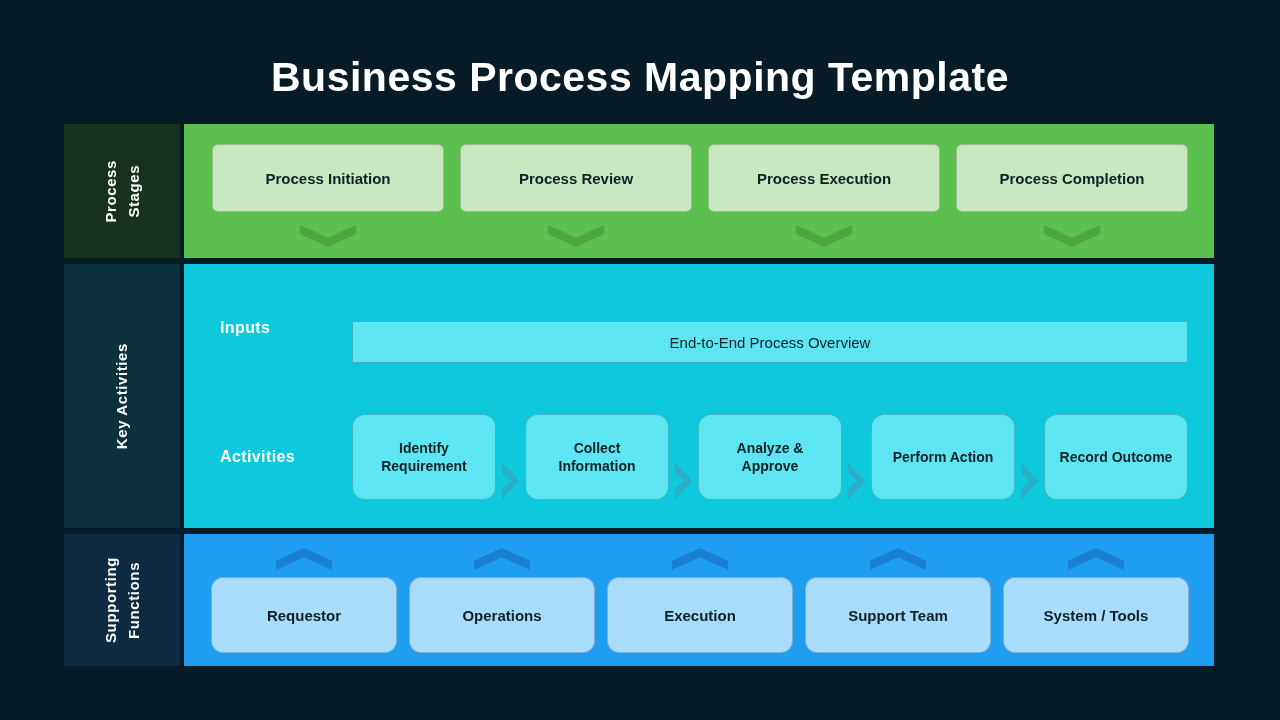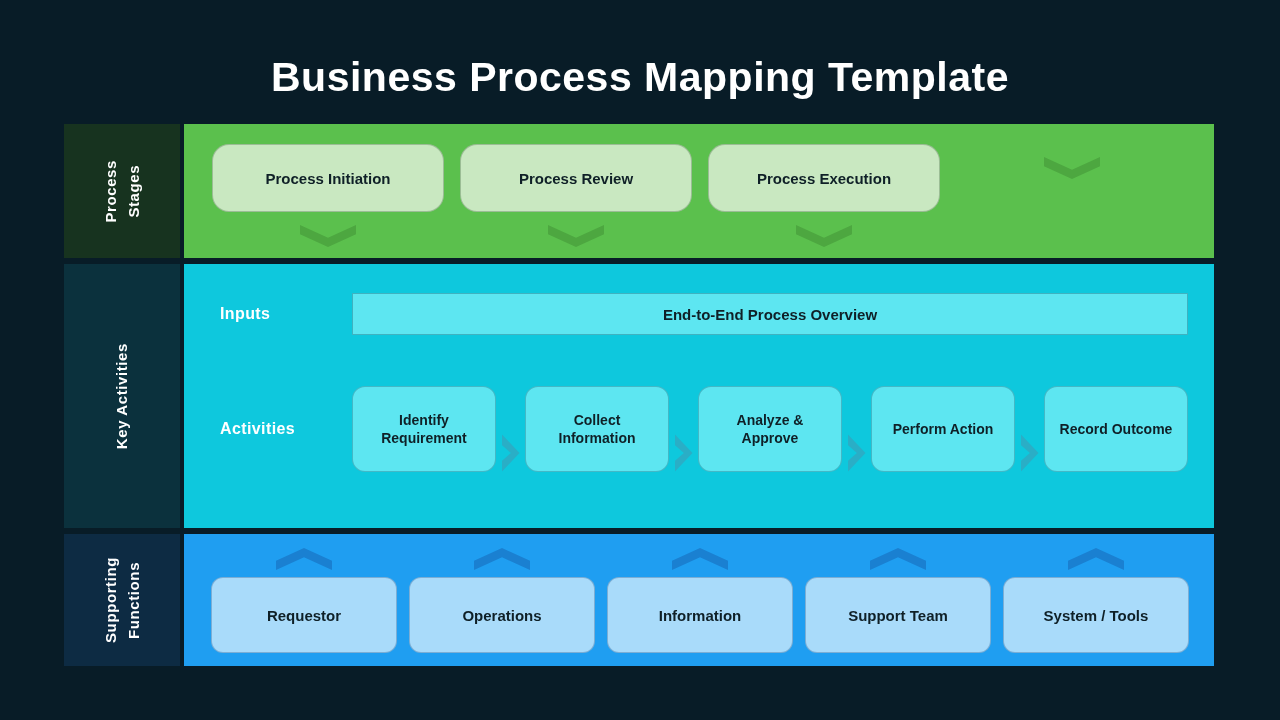--- a/index.html
+++ b/index.html
@@ -34,21 +34,21 @@
   .band--stages{height:134px;}
   .band--stages .band-sidebar{background:var(--green-sidebar);}
   .band--stages .band-main{
     background:var(--green-band);
     display:flex;gap:16px;padding:20px 26px 0 28px;box-sizing:border-box;
   }
   .stage-col{flex:1;display:flex;flex-direction:column;align-items:center;}
   .stage-box{
     width:100%;height:68px;box-sizing:border-box;
     background:var(--green-box);border:1px solid rgba(20,60,20,0.25);
-    border-radius:17px;display:flex;align-items:center;justify-content:center;
+    border-radius:6px;display:flex;align-items:center;justify-content:center;
     color:var(--dark-text);font-weight:bold;font-size:15px;text-align:center;
   }
   .chev-down{
     width:56px;height:22px;margin-top:13px;background:var(--green-chevron);
     clip-path:polygon(0 0,50% 58%,100% 0,100% 42%,50% 100%,0 42%);
   }
 
   
   .band--activities{height:264px;}
   .band--activities .band-sidebar{background:var(--cyan-sidebar);}
@@ -60,21 +60,21 @@
   .k-row{display:flex;align-items:center;}
   .k-row + .k-row{margin-top:19px;}
   .k-label{
     width:168px;flex:0 0 168px;box-sizing:border-box;padding-left:36px;
     color:#ffffff;font-weight:bold;font-size:16px;letter-spacing:0.4px;
   }
   .k-bar{
     flex:1;height:42px;
     background:var(--cyan-box);border:1px solid rgba(8,80,100,0.35);box-sizing:border-box;
     display:flex;align-items:center;justify-content:center;
-    color:var(--dark-text);font-weight:bold;font-size:15px;
+    color:var(--dark-text);font-weight:normal;font-size:15px;margin-top:28px;
   }
   .k-bar--outputs{height:40px;}
   .act-strip{flex:1;display:flex;align-items:flex-end;height:86px;}
   .act-box{
     flex:1;height:86px;box-sizing:border-box;
     background:var(--cyan-box);border:1px solid rgba(8,80,100,0.3);
     border-radius:13px;display:flex;align-items:center;justify-content:center;
     color:var(--dark-text);font-weight:bold;font-size:14px;line-height:1.3;
     text-align:center;padding:4px 8px;
   }
@@ -122,20 +122,21 @@
       </div>
       <div class="stage-col">
         <div class="stage-box">Process Review</div>
         <div class="chev-down"></div>
       </div>
       <div class="stage-col">
         <div class="stage-box">Process Execution</div>
         <div class="chev-down"></div>
       </div>
       <div class="stage-col">
+        <div class="stage-box">Process Completion</div>
         <div class="chev-down"></div>
       </div>
     </div>
   </div>
 
   <div class="band band--activities">
     <div class="band-sidebar">
       <div class="v-label">Key Activities</div>
     </div>
     <div class="band-main">
@@ -181,21 +182,21 @@
       <div class="sup-col">
         <div class="chev-up"></div>
         <div class="sup-box">Requestor</div>
       </div>
       <div class="sup-col">
         <div class="chev-up"></div>
         <div class="sup-box">Operations</div>
       </div>
       <div class="sup-col">
         <div class="chev-up"></div>
-        <div class="sup-box">Information</div>
+        <div class="sup-box">Execution</div>
       </div>
       <div class="sup-col">
         <div class="chev-up"></div>
         <div class="sup-box">Support Team</div>
       </div>
       <div class="sup-col">
         <div class="chev-up"></div>
         <div class="sup-box">System / Tools</div>
       </div>
     </div>

